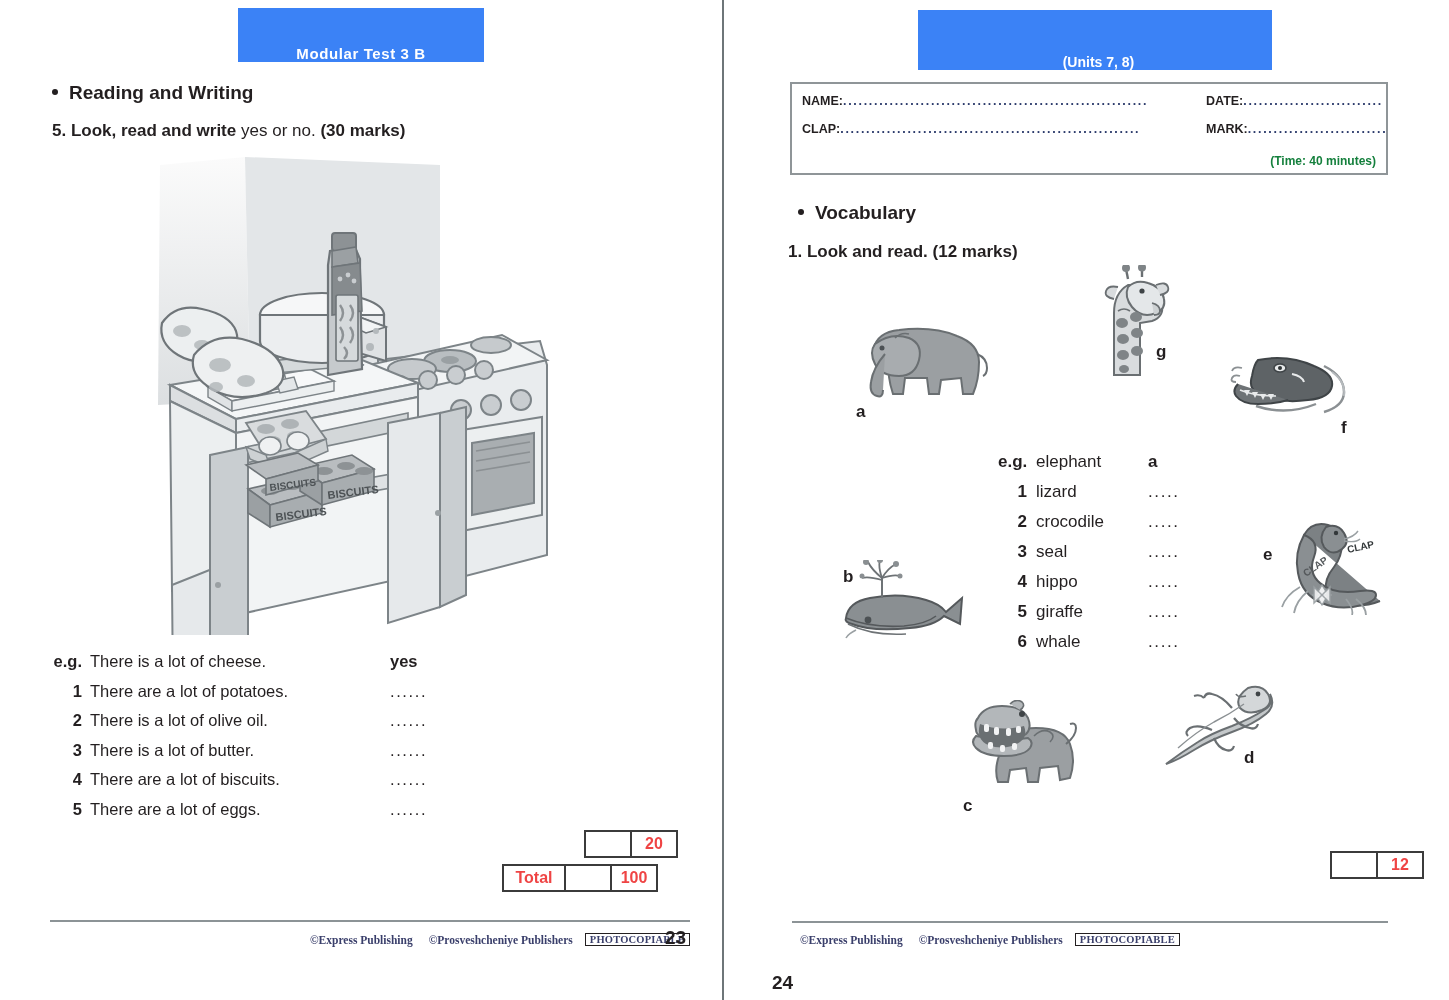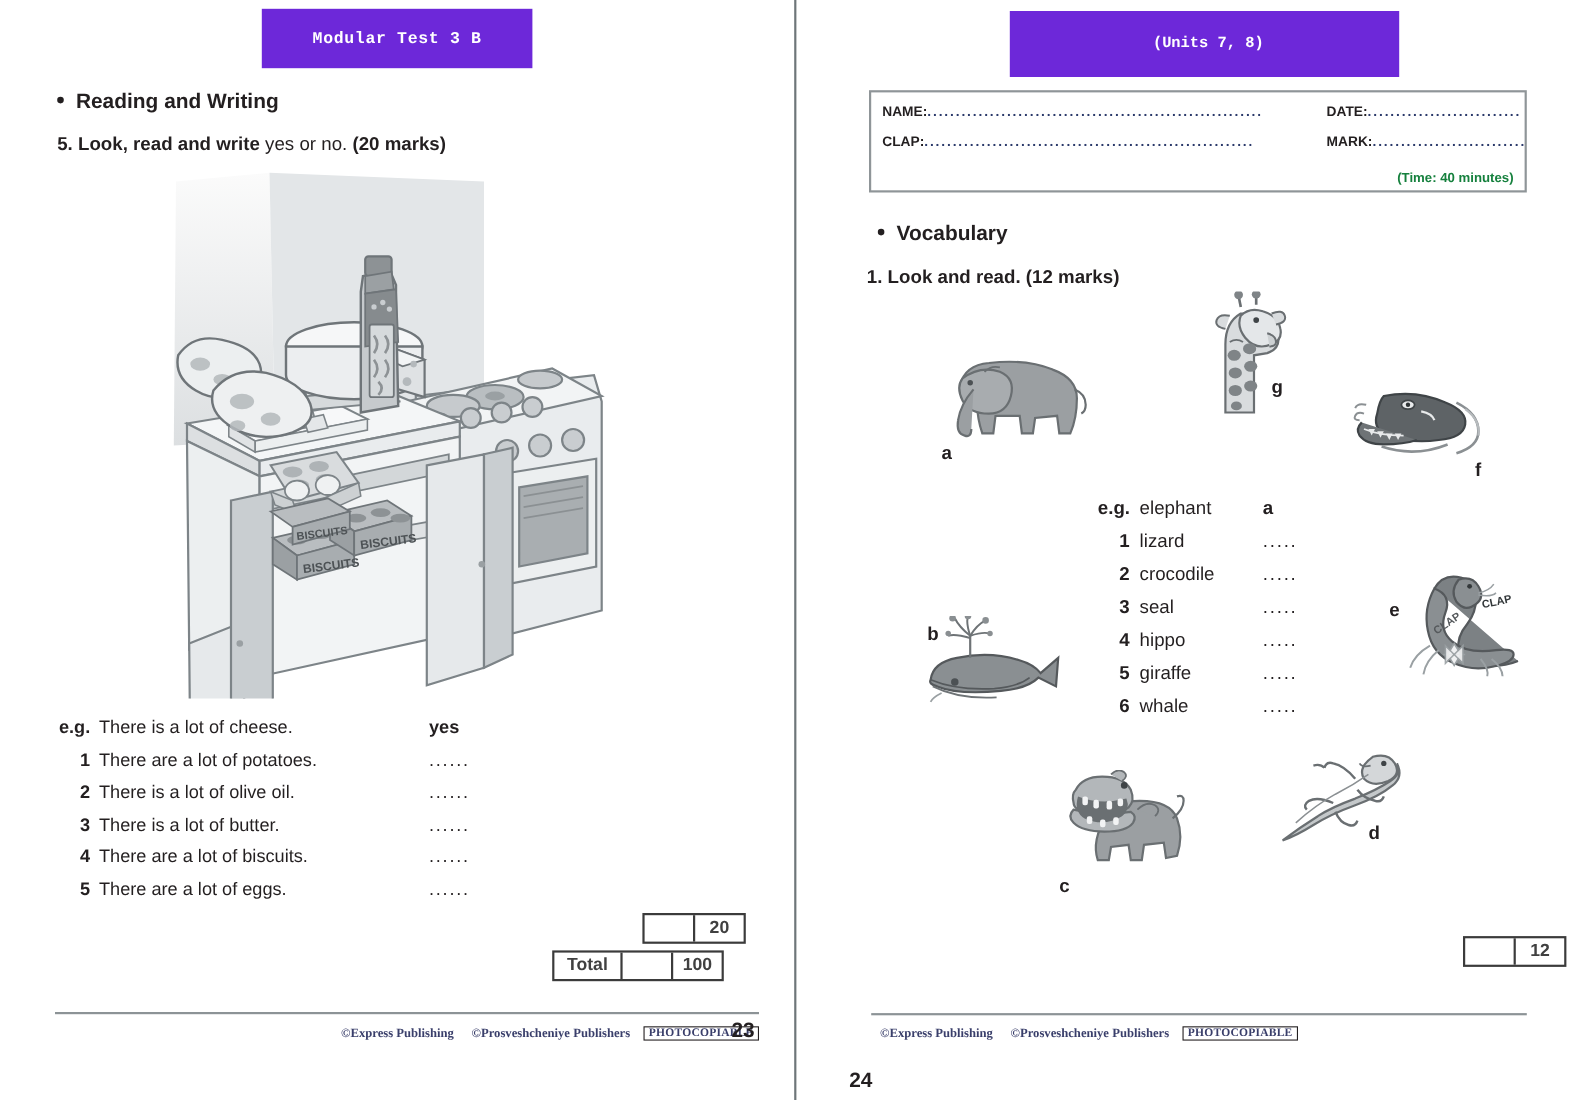--- a/index.html
+++ b/index.html
@@ -13,24 +13,23 @@
   .spread { position: relative; width: 1449px; height: 1000px; background:#fff; }
 
   .page-divider {
     position: absolute; left: 722px; top: 0; width: 2px; height: 1000px;
     background: #6e7679;
   }
 
   
   .banner {
     position: absolute;
-    background: #6d28d9;
-    display: flex; align-items: center; justify-content: center;
+    background: #3b82f6;
+    display: flex; align-items: flex-end; justify-content: center;
     color: #ffffff;
-    font-family: Liberation Mono, monospace;
   }
   .banner-left {
     left: 238px; top: 8px; width: 246px; height: 54px;
     font-size: 15px; font-weight: 700; letter-spacing: .6px;
   }
   .banner-right {
     left: 918px; top: 10px; width: 354px; height: 60px;
     font-size: 25px; font-weight: 700;
   }
   .banner-right .units { font-size: 14px; font-weight: 700; margin-left: 7px; }
@@ -64,21 +63,21 @@
   .qans.dots { font-weight: 400; letter-spacing: 1.6px; }
 
   
   .score-box {
     position: absolute; display:flex; border: 2px solid #3b3b3b;
     background:#fff; height: 28px;
   }
   .score-cell {
     border-right: 2px solid #3b3b3b; height: 100%;
     display:flex; align-items:center; justify-content:center;
-    font-size: 16px; font-weight: 700; color:#404040;
+    font-size: 16px; font-weight: 700; color:#ef4444;
   }
   .score-cell:last-child { border-right: none; }
   .sc-blank { width: 46px; }
   .sc-val   { width: 44px; }
   .sc-label { width: 62px; }
 
   
   .foot-rule { position: absolute; height: 2px; background: #8c9396; }
   .foot-line { position: absolute; white-space: nowrap; font-family: "Liberation Serif", serif; }
   .foot-pub { font-size: 11.5px; color: #3a3f6b; font-weight: 700; }
@@ -136,21 +135,21 @@
   <div class="bullet-head" style="left:52px; top:82px;">
     <span class="dot"></span><span>Reading and Writing</span>
   </div>
 
   <div class="task-line" style="left:52px; top:121px;">
     <b>5.</b>
     <b>Look, read and write</b>
     <span class="reg">yes</span>
     <span class="reg">or</span>
     <span class="reg">no.</span>
-    <b>(20 marks)</b>
+    <b>(30 marks)</b>
   </div>
 
   <div class="illus" style="left:150px; top:155px; width:400px; height:480px;">
     <svg width="400" height="480" viewBox="0 0 400 480" xmlns="http://www.w3.org/2000/svg">
       <defs>
         <linearGradient id="wallg" x1="0" y1="0" x2="0" y2="1">
           <stop offset="0%" stop-color="#fbfbfb"></stop>
           <stop offset="100%" stop-color="#dcdfe1"></stop>
         </linearGradient>
         <linearGradient id="botg" x1="0" y1="0" x2="1" y2="0">

